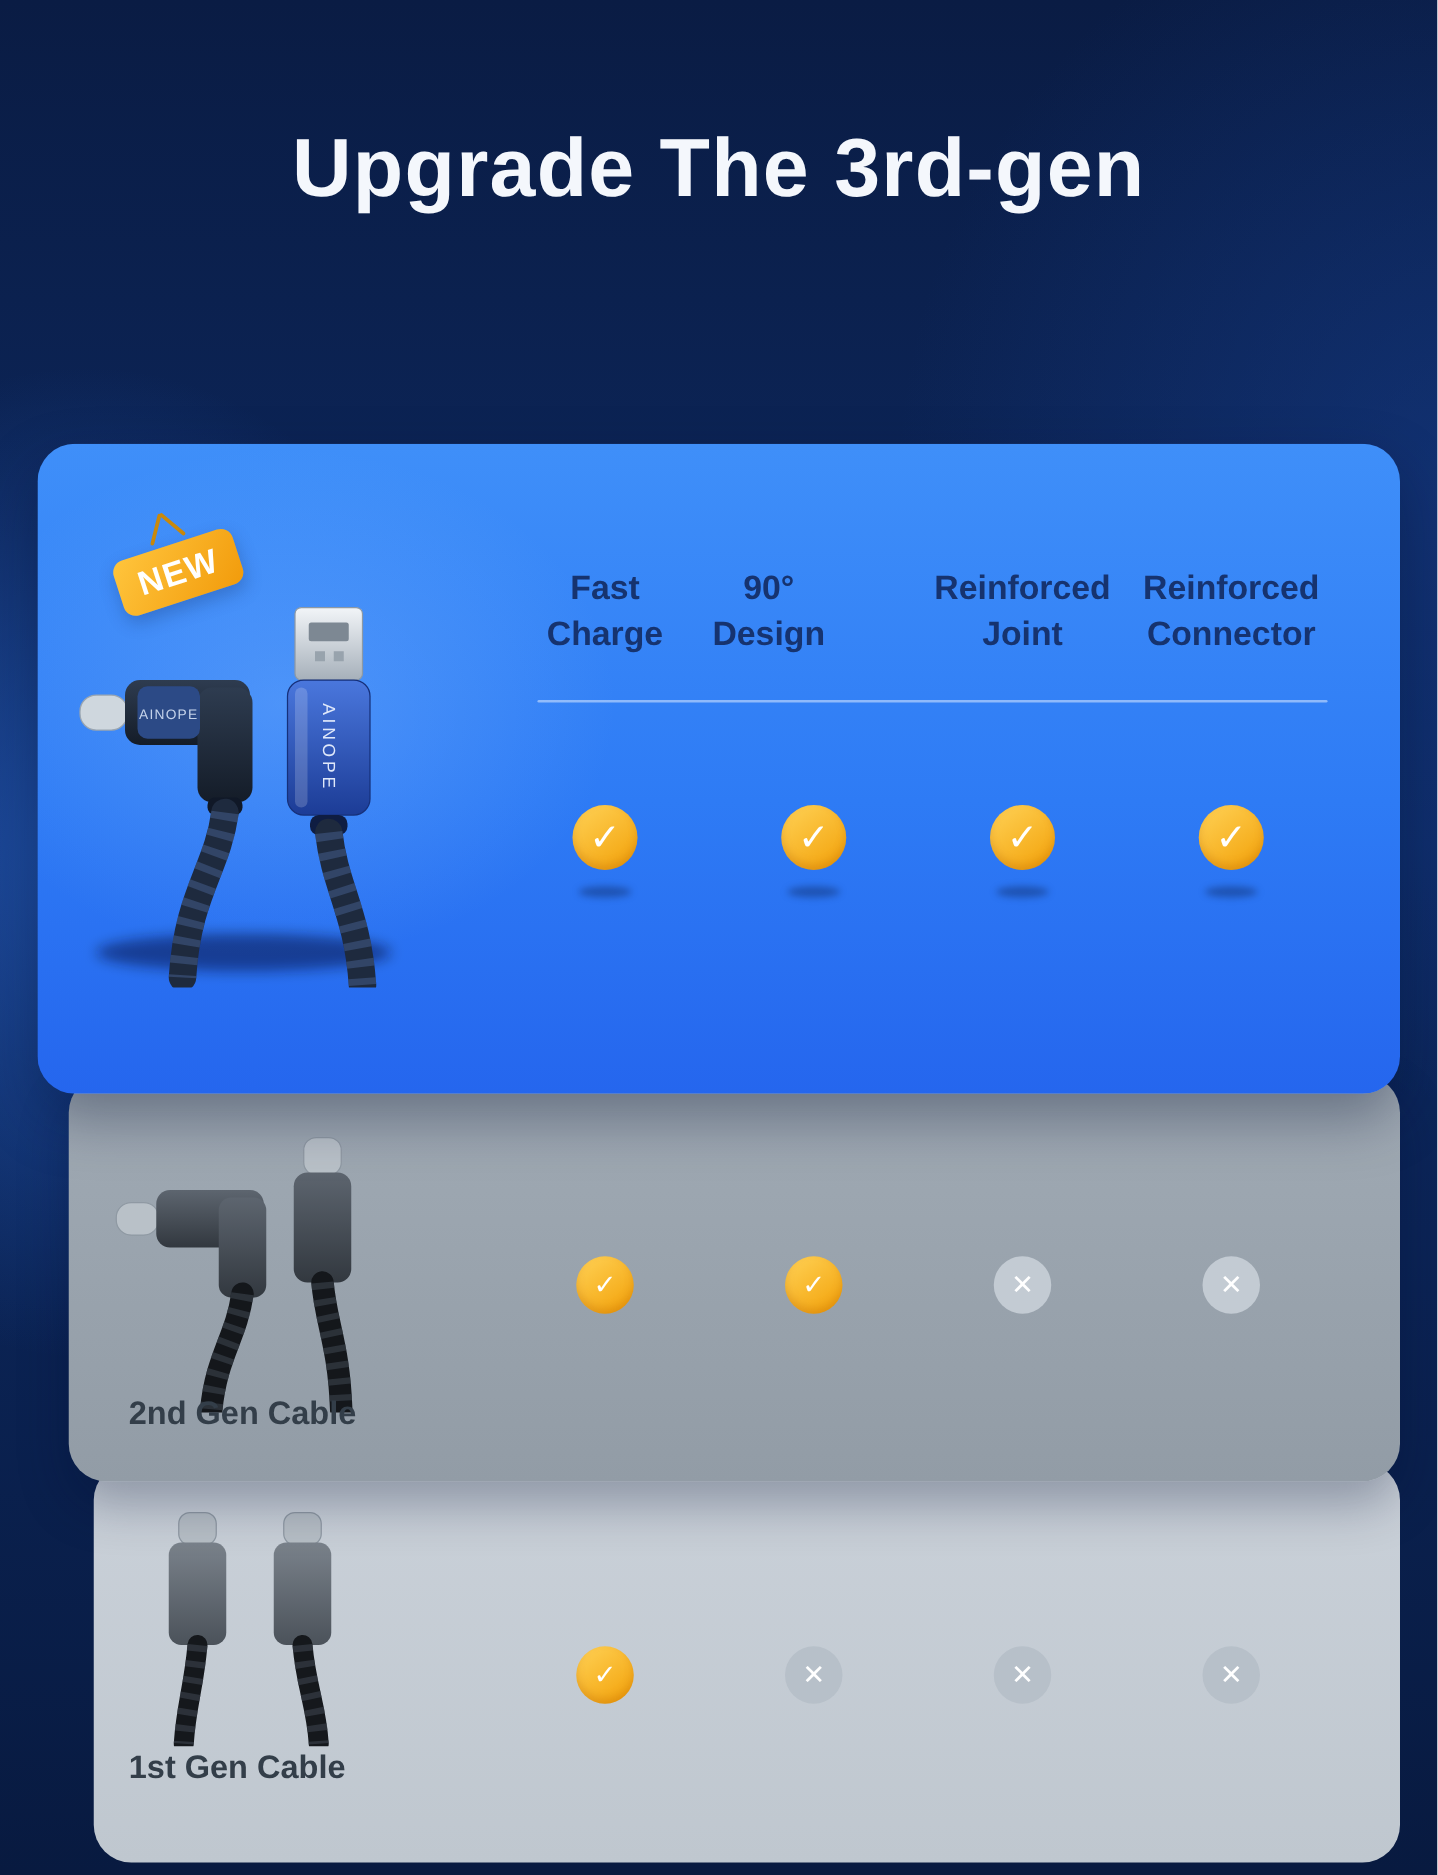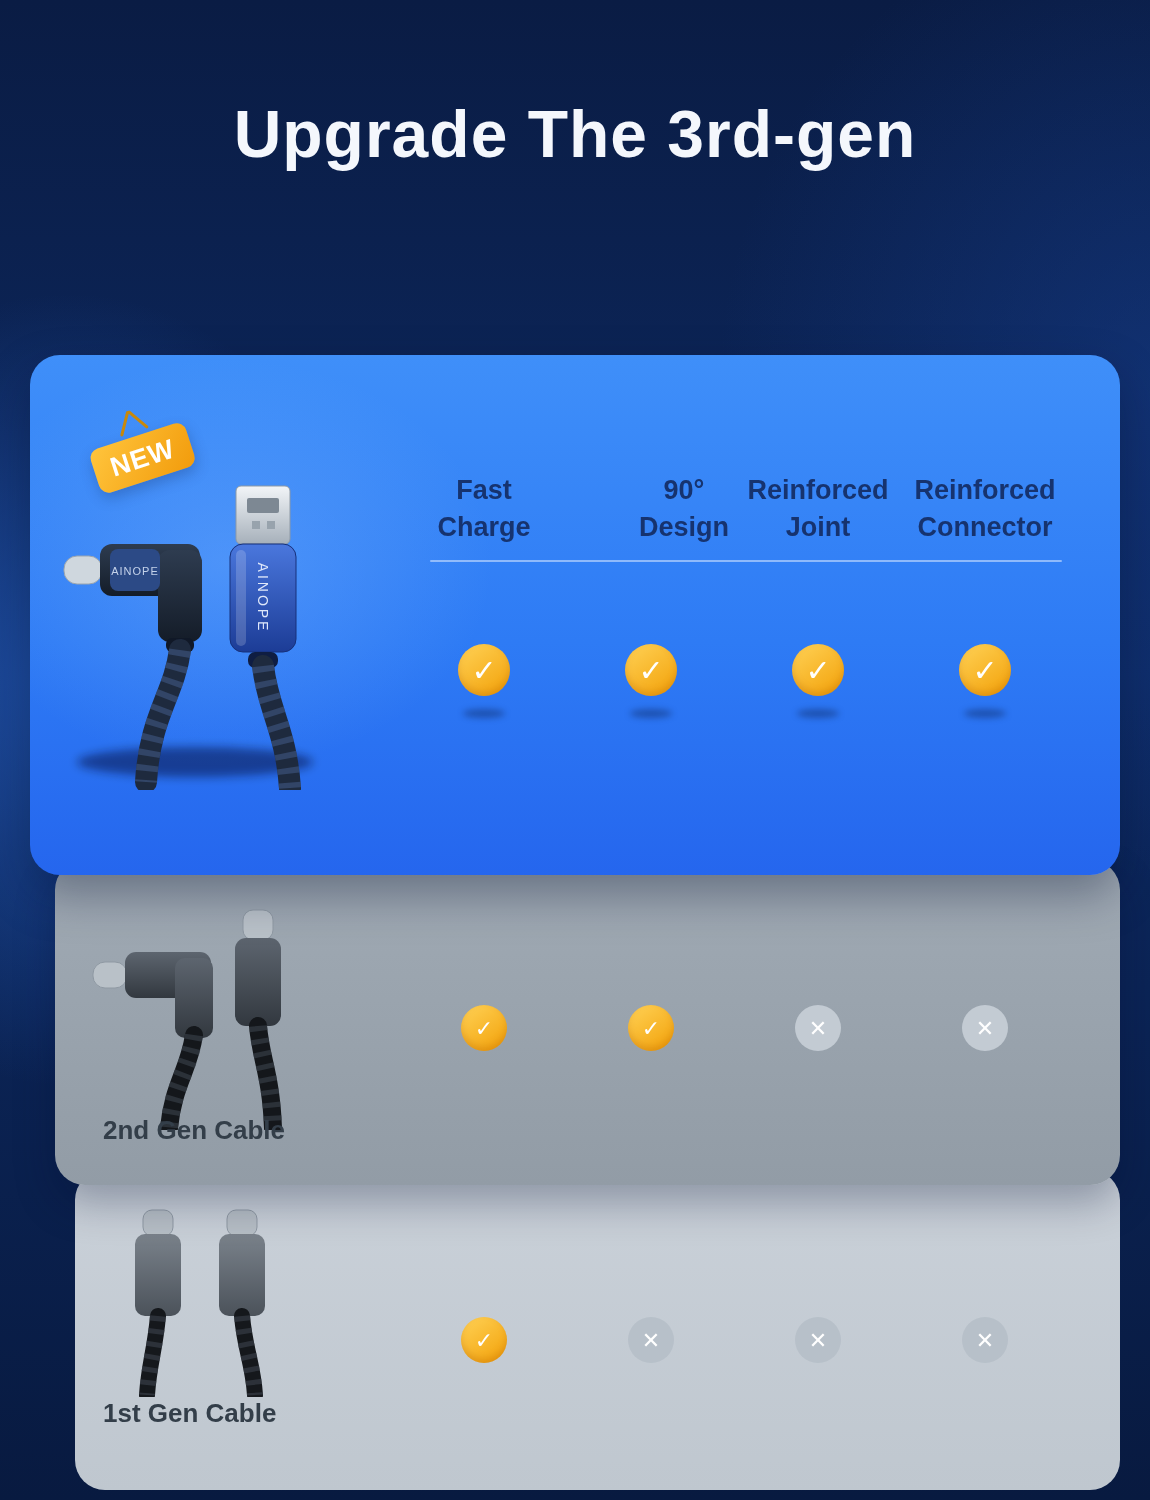--- a/index.html
+++ b/index.html
@@ -31,22 +31,22 @@
   .badge-string.s1{left:42px;top:-14px;transform:rotate(32deg);}
   .badge-string.s2{left:56px;top:-14px;transform:rotate(-32deg);}
   .badge{position:absolute;left:0;top:14px;width:100px;height:46px;border-radius:10px;
     background:linear-gradient(135deg,#ffc53d 0%,#f29b0b 100%);
     display:flex;align-items:center;justify-content:center;
     color:#ffffff;font-size:27px;font-weight:800;letter-spacing:1px;
     box-shadow:0 6px 14px rgba(10,30,80,.25);}
 
   
   .hcol{position:absolute;top:97px;transform:translateX(-50%);text-align:center;
-    font-size:27px;font-weight:700;color:#16336f;line-height:37px;white-space:pre-line;margin-top:20px;}
-  .hc1{left:454px;} .hc2{left:654px;} .hc3{left:788px;} .hc4{left:955px;}
+    font-size:27px;font-weight:700;color:#16336f;line-height:37px;white-space:pre-line;}
+  .hc1{left:454px;} .hc2{left:585px;} .hc3{left:788px;} .hc4{left:955px;}
   .divider{position:absolute;left:400px;top:205px;width:632px;height:2px;
     background:rgba(235,243,255,.5);border-radius:1px;}
 
   
   .marks-row{position:absolute;display:flex;justify-content:space-between;align-items:center;}
   .mr1{left:428px;top:289px;width:553px;}
   .mr2{left:406px;top:145px;width:547px;}
   .mr3{left:386px;top:147px;width:547px;}
   .mark{display:flex;align-items:center;justify-content:center;border-radius:50%;
     color:#ffffff;font-family:"DejaVu Sans",sans-serif;font-weight:700;position:relative;}

